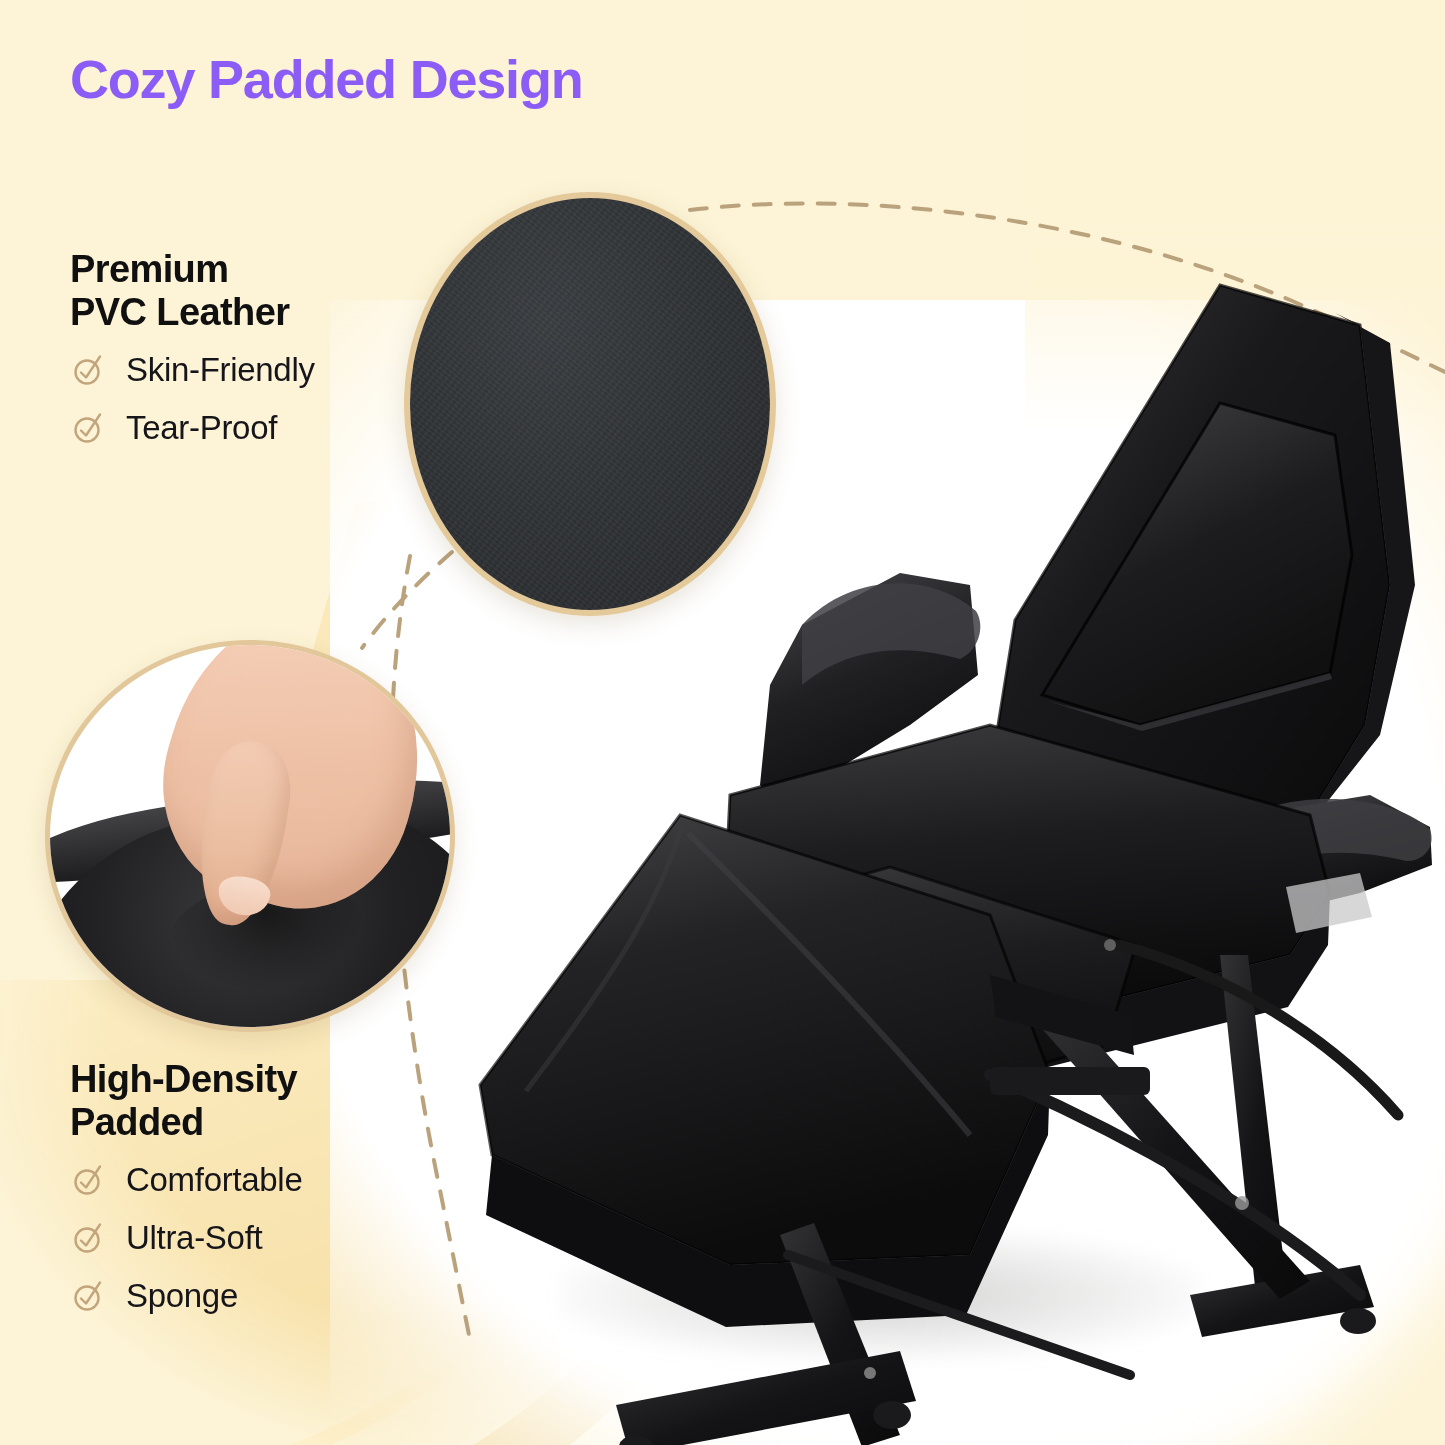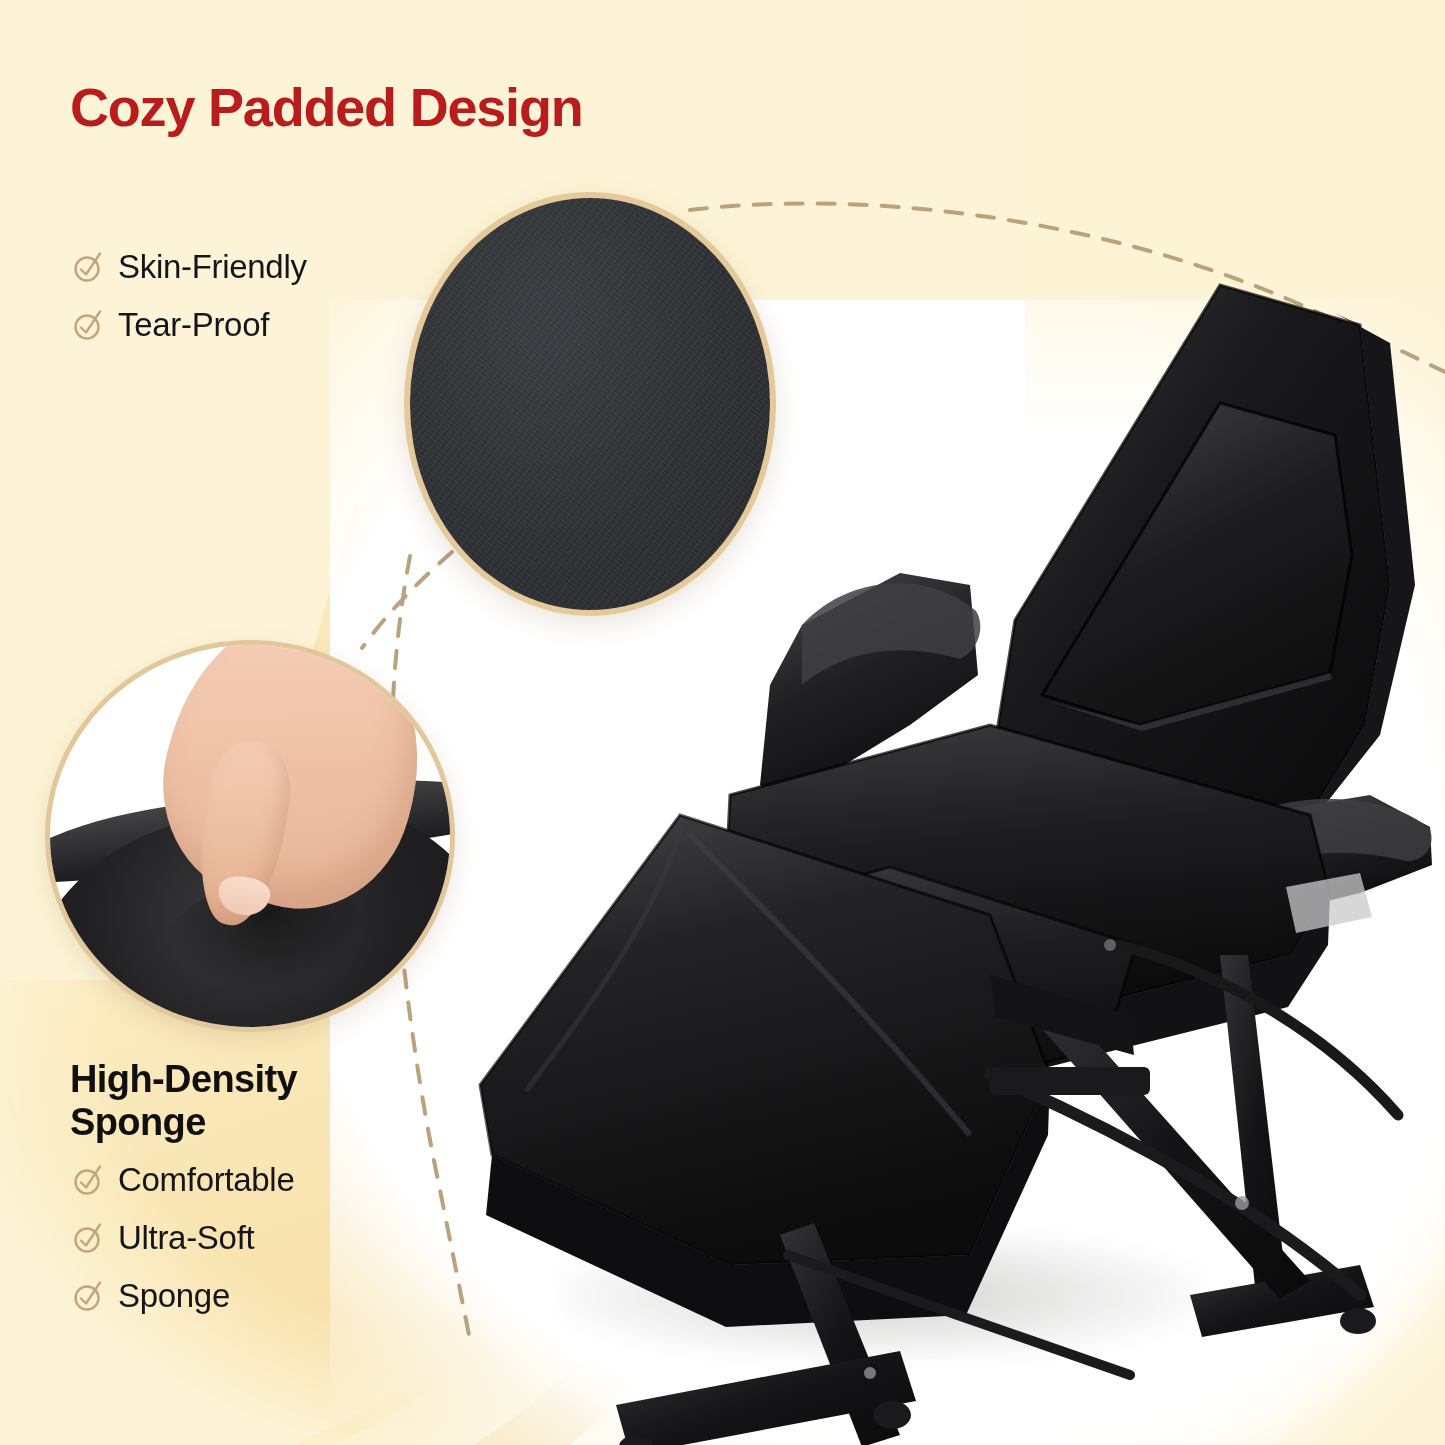--- a/index.html
+++ b/index.html
@@ -114,33 +114,32 @@
   }
   .ch-dimple{
     position:absolute;left:118px;top:236px;width:200px;height:110px;
     background:radial-gradient(ellipse at 50% 30%, rgba(0,0,0,.55) 0%, rgba(0,0,0,0) 70%);
     border-radius:50%;transform:rotate(-6deg);
   }
 
   
   .title{
     position:absolute;left:70px;top:50px;
-    font-size:54px;font-weight:800;letter-spacing:-1.2px;color:#b91c1c;
+    font-size:54px;font-weight:800;letter-spacing:-1.2px;color:#8b5cf6;
     line-height:1.08;
-    margin-top:28px;
   }
   .blockA{position:absolute;left:70px;top:248px;width:330px;}
   .blockB{position:absolute;left:70px;top:1058px;width:340px;}
   .sub-h{
     font-size:38px;font-weight:800;color:#101010;line-height:1.12;letter-spacing:-.6px;
     margin:0 0 18px 0;white-space:pre-line;
   }
   .feat-list{list-style:none;margin:0;padding:0;}
   .feat-item{
-    display:flex;align-items:center;gap:12px;
+    display:flex;align-items:center;gap:20px;
     font-size:33px;color:#15151a;line-height:1.0;margin-bottom:22px;
     letter-spacing:-.3px;
   }
   .check-ic{flex:0 0 auto;width:36px;height:36px;display:block;}
 
   
   .chair-wrap{position:absolute;left:430px;top:255px;width:1015px;height:1190px;}
   .chair-svg{position:absolute;left:0;top:0;width:1015px;height:1190px;}
   .floor-shadow{
     position:absolute;left:560px;top:1230px;width:640px;height:130px;
@@ -267,41 +266,43 @@
       <circle cx="440" cy="1118" r="6" fill="#9a9a9a" opacity=".75"></circle>
       <circle cx="680" cy="690" r="6" fill="#8d8d8d" opacity=".6"></circle>
 
       <path d="M856 632 L 930 618 L 942 662 L 866 678 Z" fill="#c9c9cb" opacity=".75"></path>
     </svg>
   </div>
 
   <div class="title">Cozy Padded Design</div>
 
   <div class="blockA">
+    <div class="sub-h">Premium
+PVC Leather</div>
     <ul class="feat-list">
       <li class="feat-item">
         <svg class="check-ic" viewBox="0 0 36 36">
           <circle cx="17" cy="21" r="11.5" fill="none" stroke="#c2a57b" stroke-width="2.4"></circle>
           <path d="M11 21.5 L 16 26.5 L 30 5.5" fill="none" stroke="#c2a57b" stroke-width="2.4" stroke-linecap="round" stroke-linejoin="round"></path>
         </svg>
         <span>Skin-Friendly</span>
       </li>
       <li class="feat-item">
         <svg class="check-ic" viewBox="0 0 36 36">
           <circle cx="17" cy="21" r="11.5" fill="none" stroke="#c2a57b" stroke-width="2.4"></circle>
           <path d="M11 21.5 L 16 26.5 L 30 5.5" fill="none" stroke="#c2a57b" stroke-width="2.4" stroke-linecap="round" stroke-linejoin="round"></path>
         </svg>
         <span>Tear-Proof</span>
       </li>
     </ul>
   </div>
 
   <div class="blockB">
     <div class="sub-h">High-Density
-Sponge</div>
+Padded</div>
     <ul class="feat-list">
       <li class="feat-item">
         <svg class="check-ic" viewBox="0 0 36 36">
           <circle cx="17" cy="21" r="11.5" fill="none" stroke="#c2a57b" stroke-width="2.4"></circle>
           <path d="M11 21.5 L 16 26.5 L 30 5.5" fill="none" stroke="#c2a57b" stroke-width="2.4" stroke-linecap="round" stroke-linejoin="round"></path>
         </svg>
         <span>Comfortable</span>
       </li>
       <li class="feat-item">
         <svg class="check-ic" viewBox="0 0 36 36">

